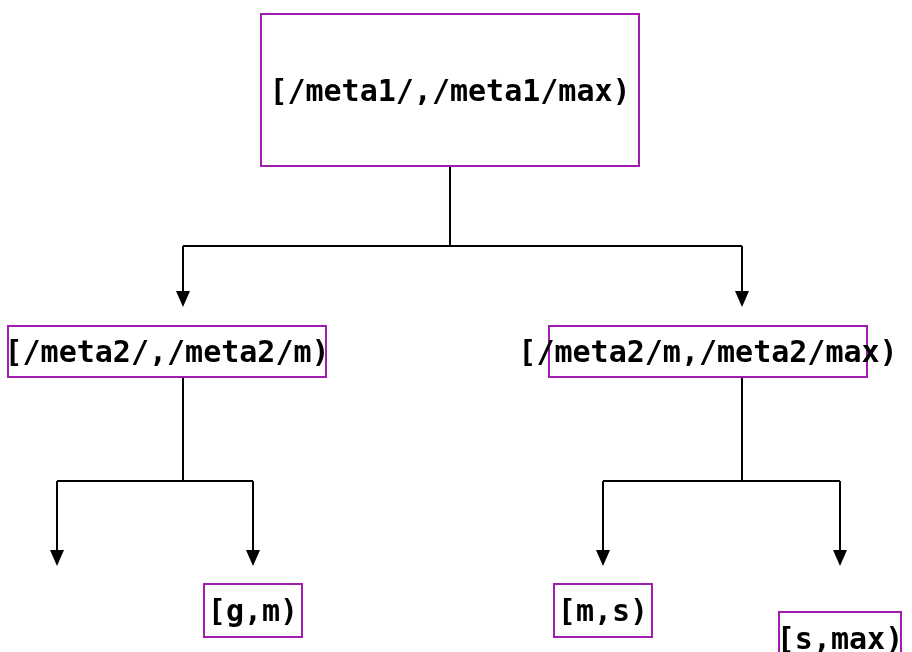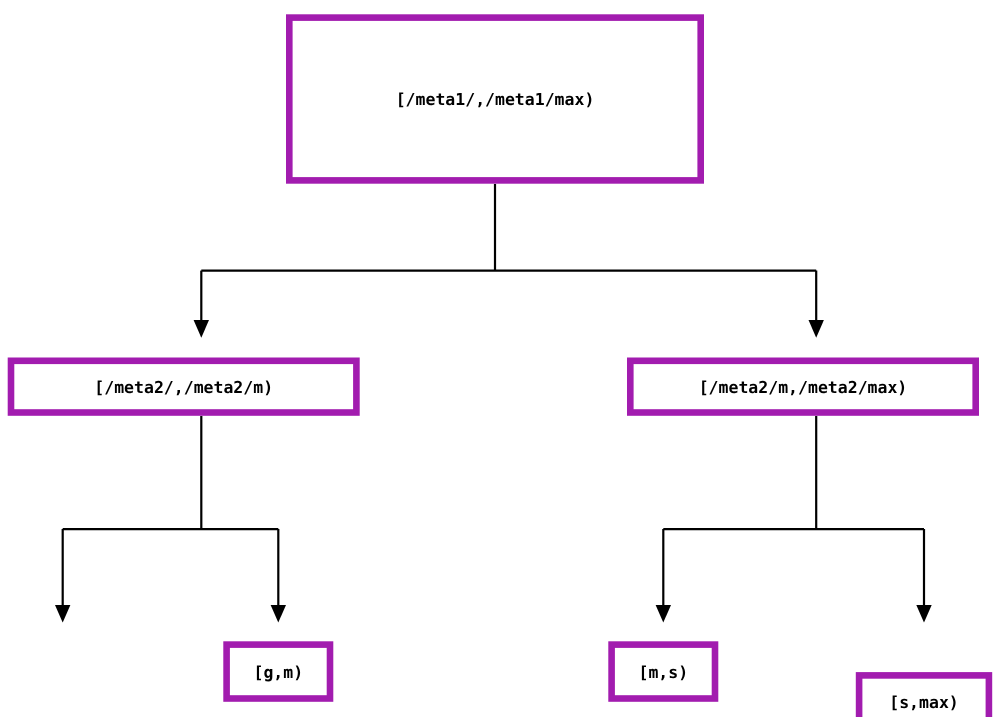--- a/index.html
+++ b/index.html
@@ -26,34 +26,34 @@
     stroke-width: 2;
     fill: none;
   }
   svg.edges polygon {
     fill: #000000;
     stroke: none;
   }
   .node {
     position: absolute;
     box-sizing: border-box;
-    border: 6px solid #a21caf;
+    border: 2px solid #a21caf;
     background: #ffffff;
     color: #000000;
     display: flex;
     align-items: center;
     justify-content: center;
     font-family: "DejaVu Sans Mono", "Liberation Mono", monospace;
-    font-size: 15px;
+    font-size: 30px;
     font-weight: bold;
     white-space: nowrap;
   }
   .n-root  { left: 260px; top: 13px;  width: 380px; height: 154px; }
   .n-left  { left: 7px;  top: 325px; width: 320px; height: 53px; }
-  .n-right { left: 570px; top: 325px; width: 320px; height: 53px; }
+  .n-right { left: 548px; top: 325px; width: 320px; height: 53px; }
   .n-ag    { left: 7px;   top: 583px; width: 100px; height: 55px; }
   .n-gm    { left: 203px; top: 583px; width: 100px; height: 55px; }
   .n-ms    { left: 553px; top: 583px; width: 100px; height: 55px; }
   .n-smax  { left: 778px; top: 583px; width: 124px; height: 55px; margin-top: 28px; }
 </style>
 </head>
 <body>
 
 <div class="canvas">
 

